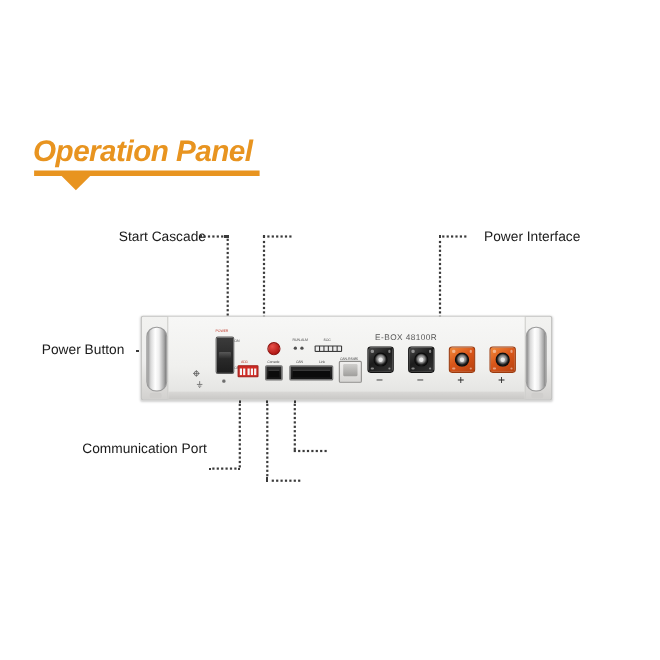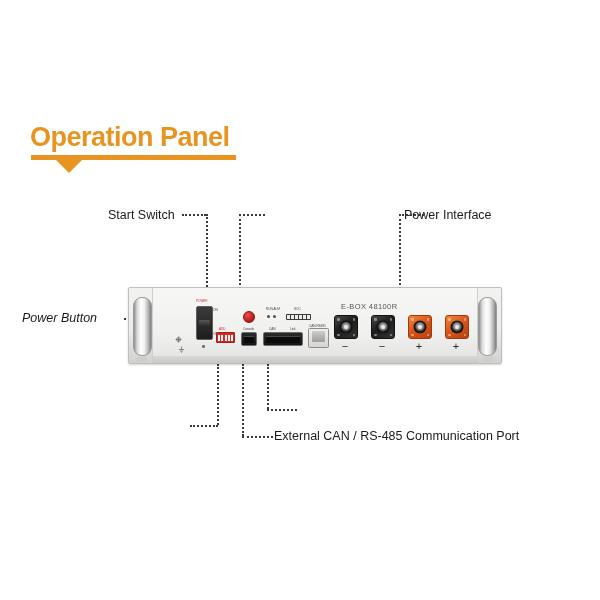--- a/index.html
+++ b/index.html
@@ -21,20 +21,21 @@
 
   
   .title-block {
     position: absolute;
     left: 30px;
     top: 122px;
   }
   .title-text {
     font-size: 27px;
     font-weight: bold;
+    font-style: italic;
     color: #e89420;
     letter-spacing: -0.5px;
     line-height: 30px;
     white-space: nowrap;
     text-align: center;
   }
   .title-rule {
     position: absolute;
     left: 1px;
     top: 33px;
@@ -337,43 +338,43 @@
 <body>
 
 <div id="stage">
 
   <div class="title-block">
     <div class="title-text">Operation Panel</div>
     <div class="title-rule"></div>
     <div class="title-tri"></div>
   </div>
 
-  <div class="label" style="left:108px; top:207px;">Start Switch</div>
+  <div class="label" style="left:108px; top:207px;">Start Cascade</div>
   <div class="dot-h" style="left:182px; top:214px; width:24px;"></div>
   <div class="dot-v" style="left:206px; top:214px; height:76px;"></div>
 
   <div class="dot-h" style="left:239px; top:214px; width:26px;"></div>
   <div class="dot-v" style="left:239px; top:214px; height:95px;"></div>
 
-  <div class="label" style="left:404px; top:207px;text-align:center;">Power Interface</div>
+  <div class="label" style="left:440px; top:207px;text-align:center;">Power Interface</div>
   <div class="dot-h" style="left:399px; top:214px; width:25px;"></div>
   <div class="dot-v" style="left:399px; top:214px; height:95px;"></div>
 
-  <div class="label" style="left:22px; top:310px;font-style:italic;">Power Button</div>
+  <div class="label" style="left:38px; top:310px;">Power Button</div>
   <div class="dot-h" style="left:124px; top:318px; width:47px;"></div>
 
   <div class="label two-line" style="left:40px; top:400px; width:148px;">
+    <div>Communication Port</div>
   </div>
   <div class="dot-h" style="left:190px; top:425px; width:28px;"></div>
   <div class="dot-v" style="left:217px; top:364px; height:61px;"></div>
 
   <div class="dot-h" style="left:267px; top:409px; width:30px;"></div>
   <div class="dot-v" style="left:267px; top:364px; height:45px;"></div>
 
-  <div class="label" style="left:274px; top:428px;">External CAN / RS-485 Communication Port</div>
   <div class="dot-h" style="left:242px; top:436px; width:31px;"></div>
   <div class="dot-v" style="left:242px; top:364px; height:72px;"></div>
 
   <div class="device">
 
     <div class="face">
 
       <div class="mini-red" style="left:43px; top:11px;">POWER</div>
       <div class="rocker"></div>
       <div class="mini-dark" style="left:60px; top:20px;">ON</div>

